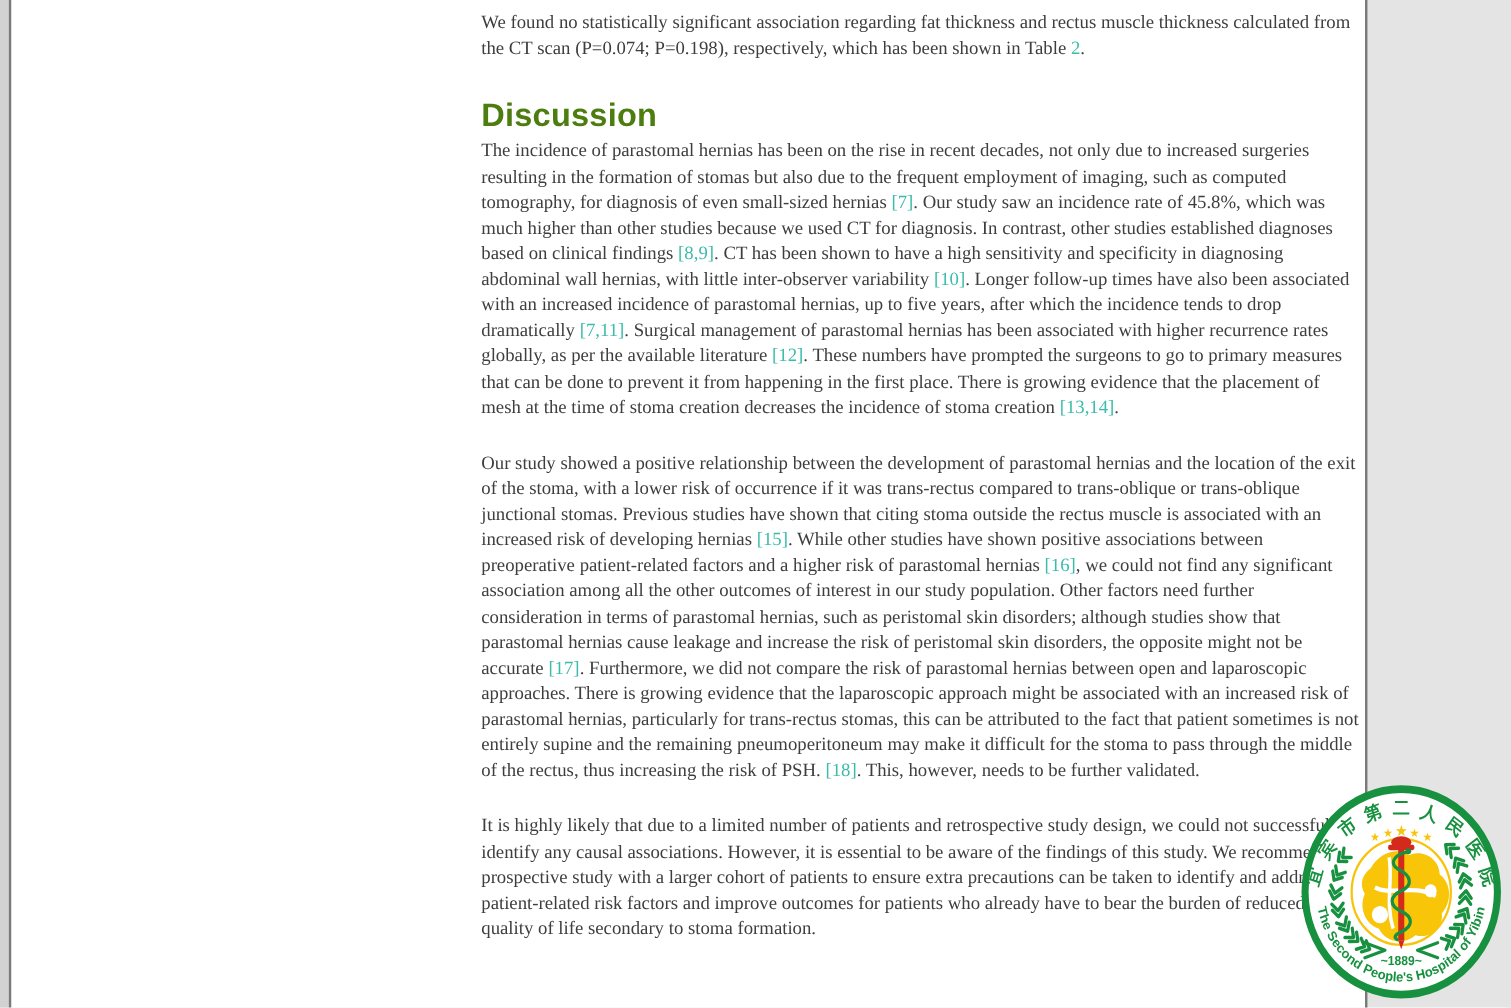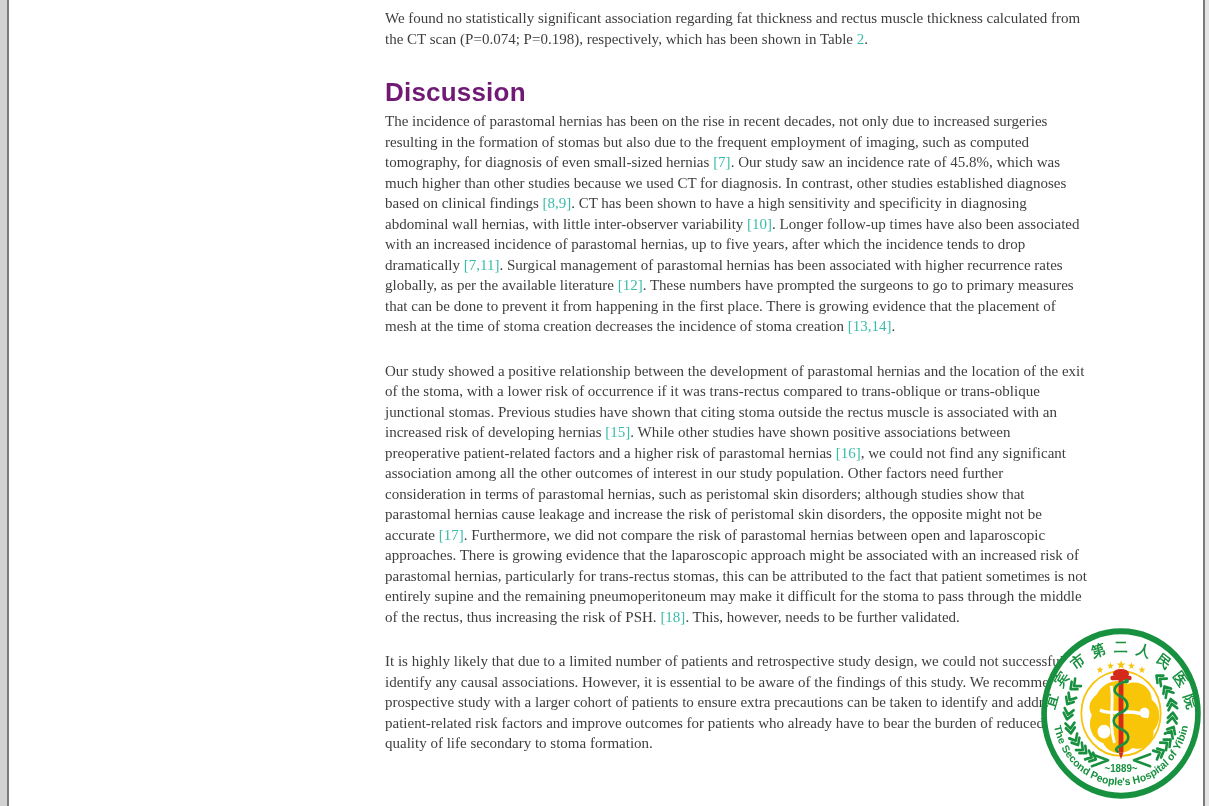--- a/index.html
+++ b/index.html
@@ -13,41 +13,41 @@
   .stage { position: absolute; inset: 0; }
   .gutter-left {
     position: absolute; left: 0; top: 0; width: 7px; height: 806px;
     background: #d2d2d2;
   }
   .gutter-right {
     position: absolute; left: 1205px; top: 0; width: 4px; height: 806px;
     background: #e4e4e4;
   }
   .page {
-    position: absolute; left: 7px; top: 0; width: 1198px; height: 806px;
+    position: absolute; left: 7px; top: 0; width: 1087px; height: 806px;
     box-sizing: border-box;
     background: #ffffff;
     border-left: 2px solid #7a7a7a;
     border-right: 2px solid #7a7a7a;
   }
   .content {
     position: absolute; left: 376px; top: 0; width: 702px;
   }
   .body-text {
     font-size: 15px; line-height: 20.5px;
     color: #3e3e3e;
     margin: 0 0 24px 0;
     text-align: left;
   }
   .intro { padding-top: 8px; margin-bottom: 0; }
   .section-heading {
     font-family: "Liberation Sans", "DejaVu Sans", sans-serif;
     font-size: 26px; line-height: 31px; font-weight: bold;
     letter-spacing: 0.2px;
-    color: #701a75;
+    color: #4d7c0f;
     margin: 28px 0 3px 0;
   }
   .cite { color: #3bbcab; cursor: pointer; }
   .logo {
     position: absolute; left: 1040px; top: 627px;
     width: 162px; height: 173px;
     z-index: 5;
   }
   .logo svg { display: block; }
 </style>

